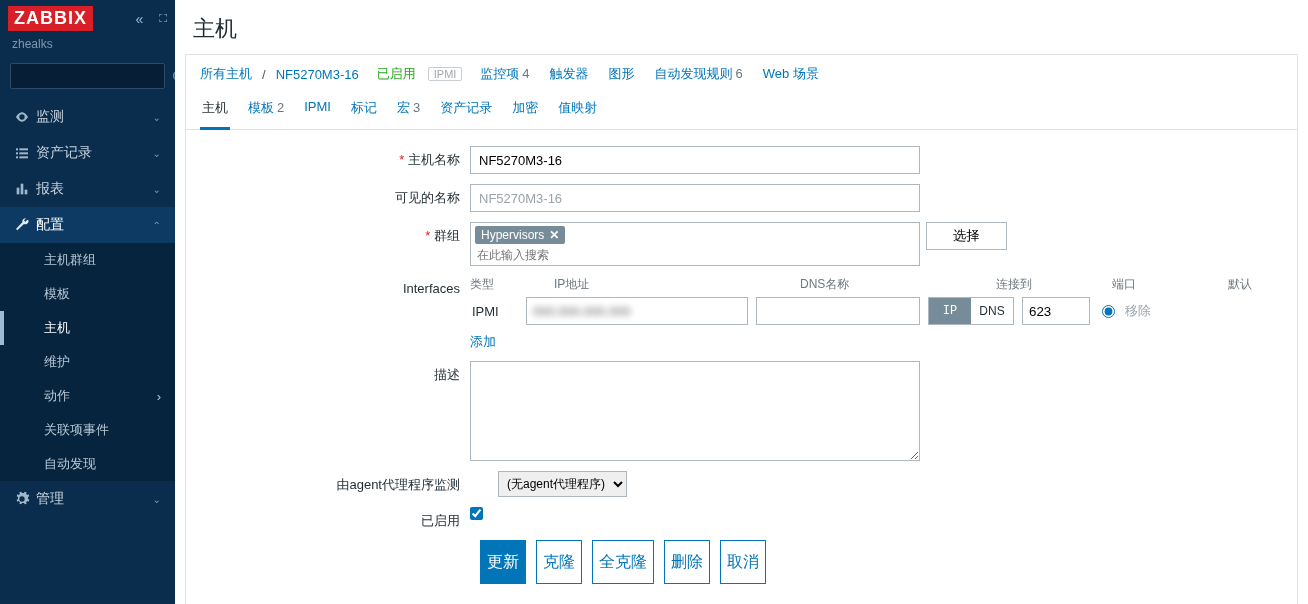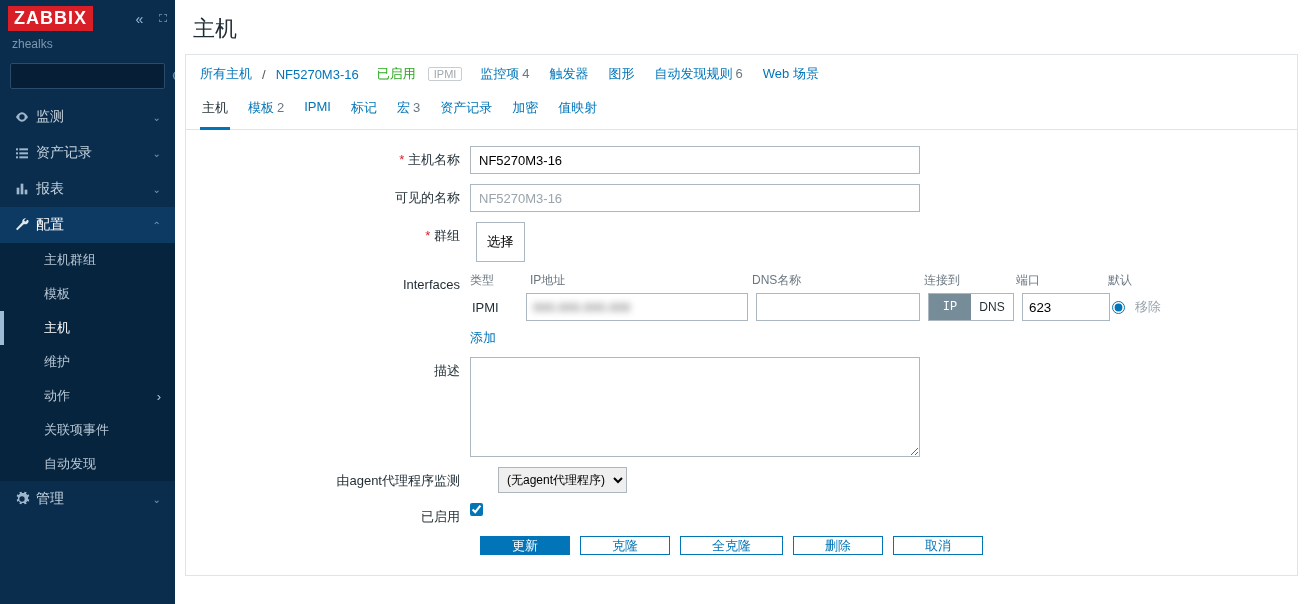--- a/index.html
+++ b/index.html
@@ -46,47 +46,47 @@
 .row { display:flex; align-items:flex-start; margin-bottom:10px; }
 .row-label { width: 270px; text-align:right; padding-right:10px; padding-top:5px; font-size:13px; color:#1f2c33; }
 .req::before { content:"* "; color:#d81e27; }
 .txt-input { width:450px; height:28px; border:1px solid #acb7bf; padding:0 8px; font-size:13px; }
 .txt-input::placeholder { color:#9aa4ab; }
 
 .group-field { width:450px; border:1px solid #acb7bf; padding:3px 4px; }
 .group-chip { display:inline-flex; align-items:center; background:#768d99; color:#fff; font-size:12px; padding:2px 6px; border-radius:2px; gap:5px; }
 .group-chip .gx { cursor:pointer; font-weight:bold; }
 .group-search { border:0; outline:0; width:100%; padding:4px 2px 0; font-size:12px; color:#333; }
-.btn-select { margin-left:6px; height:40px; padding:0 10px; border:1px solid #acb7bf; background:#fff; cursor:pointer; }
-
-.iface-head { display:flex; color:#6a7680; font-size:12px; margin-bottom:4px; }
+.btn-select { margin-left:6px; height:28px; padding:0 26px; border:1px solid #acb7bf; background:#fff; cursor:pointer; }
+
+.iface-head { display:flex; color:#6a7680; font-size:12px; margin-bottom:4px;gap:24px; }
 .iface-head .c1{width:60px;} .iface-head .c2{width:222px;} .iface-head .c3{width:172px;} .iface-head .c4{width:92px;} .iface-head .c5{width:92px;} .iface-head .c6{width:40px;}
 
 .iface-row { display:flex; align-items:center; gap:0; }
 .iface-row .t { width:56px; font-size:13px; text-align:left; padding-left:2px;}
 .iface-ip { filter: blur(3px); color:#666; width:210px; display:inline-block; }
 .ip-box { width:222px; height:28px; border:1px solid #acb7bf; padding:0 6px; display:flex; align-items:center; margin-right:8px;}
 .dns-box { width:164px; height:28px; border:1px solid #acb7bf; margin-right:8px; }
 .toggle { display:flex; border:1px solid #acb7bf; height:28px; margin-right:8px; }
 .toggle div { width:42px; display:flex; align-items:center; justify-content:center; font-size:12px; cursor:pointer; }
 .toggle .on { background:#768d99; color:#fff;font-family:Liberation Mono, monospace; }
-.port-box { width:88px; height:28px; border:1px solid #acb7bf; padding:4px 6px; margin-right:2px;}
+.port-box { width:68px; height:28px; border:1px solid #acb7bf; padding:4px 6px; margin-right:12px;}
 .radio-def { accent-color:#0275b8; }
 .rm { color:#9aa4ab; margin-left:10px; font-size:13px; }
 
 .link-add { color:#0275b8; cursor:pointer; font-size:13px; }
 
 .ta { width:450px; height:100px; border:1px solid #acb7bf; resize: both; }
 
 .sel { height:26px; border:1px solid #acb7bf; padding:0 4px; font-size:12px;margin-left:28px; }
 
 .cb { accent-color:#0275b8; }
 
 .btns { margin-left:280px; display:flex; gap:10px; }
-.btn { height:19px; padding:0 31px; border:1px solid #0275b8; background:#fff; color:#0275b8; cursor:pointer; font-size:13px; }
+.btn { height:44px; padding:0 6px; border:1px solid #0275b8; background:#fff; color:#0275b8; cursor:pointer; font-size:16px; }
 .btn.primary { background:#0275b8; color:#fff; }
 
 svg { display:block; }
 </style>
 </head>
 <body>
 
 <div class="app">
 
   <div class="sidebar">
@@ -220,20 +220,27 @@
           <input class="txt-input" value="NF5270M3-16" style="">
         </div>
 
         <div class="row">
           <div class="row-label">可见的名称</div>
           <input class="txt-input" placeholder="NF5270M3-16" style="">
         </div>
 
         <div class="row">
           <div class="row-label req">群组</div>
+          <div class="group-field">
+            <span class="group-chip">
+              <span>Hypervisors</span>
+              <span class="gx">✕</span>
+            </span>
+            <input class="group-search" placeholder="在此输入搜索" style="">
+          </div>
           <button class="btn-select">选择</button>
         </div>
 
         <div class="row">
           <div class="row-label">Interfaces</div>
           <div>
             <div class="iface-head">
               <div class="c1">类型</div>
               <div class="c2">IP地址</div>
               <div class="c3">DNS名称</div>

